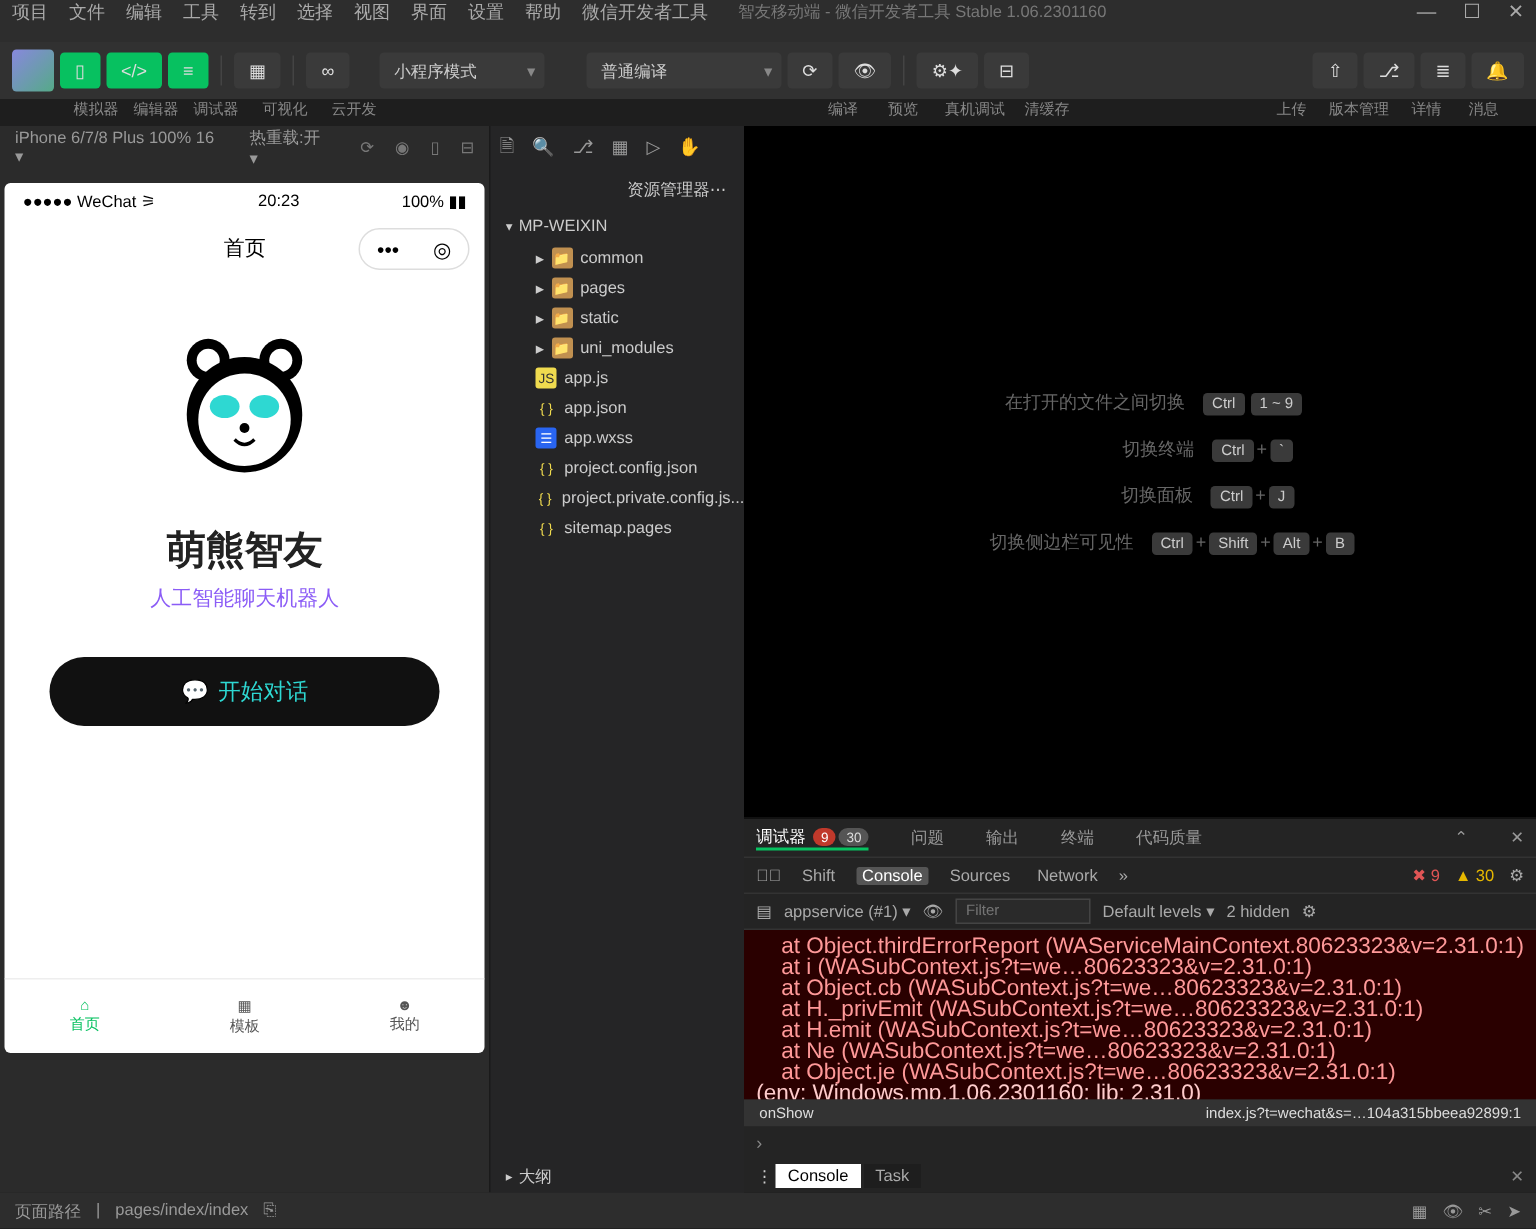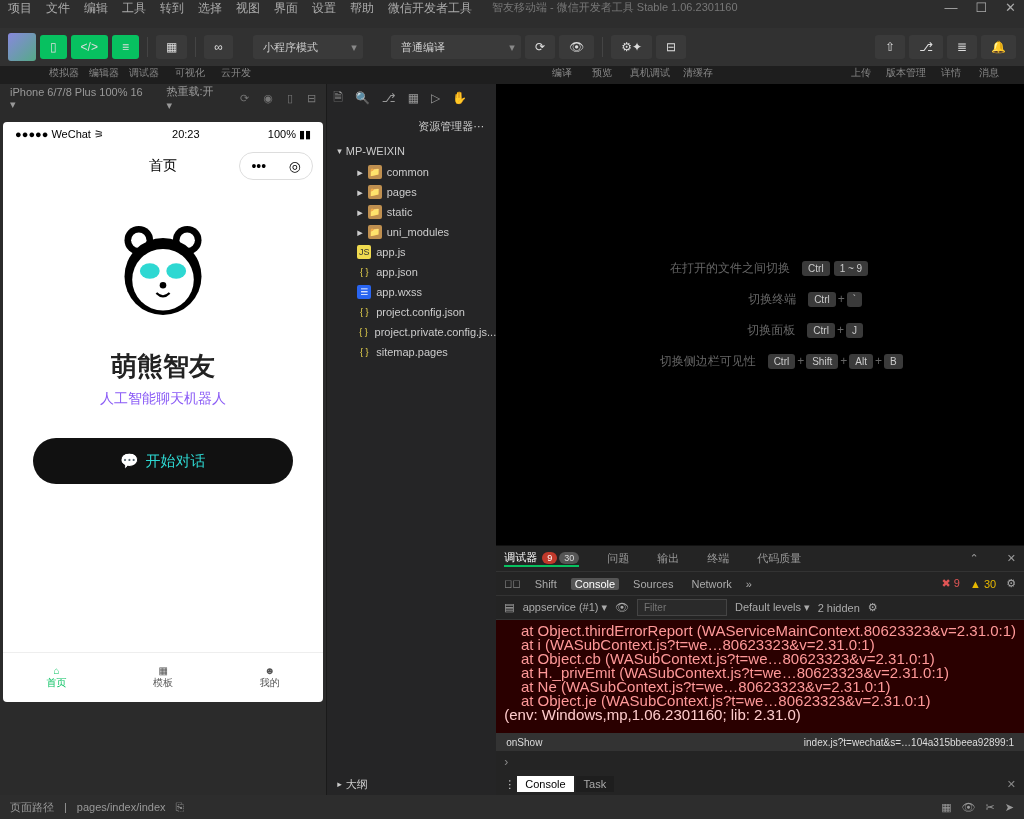--- a/index.html
+++ b/index.html
@@ -319,20 +319,21 @@
         <input placeholder="Filter" style="">
         <span><span>Default levels</span> ▾</span>
         <span>2 hidden</span>
         <span>⚙</span>
       </div>
       <div class="console">
         <div class="ln">&nbsp;&nbsp;&nbsp;&nbsp;<span>at Object.thirdErrorReport (WAServiceMainContext.80623323&amp;v=2.31.0:1)</span></div>
         <div class="ln">&nbsp;&nbsp;&nbsp;&nbsp;<span>at i (WASubContext.js?t=we…80623323&amp;v=2.31.0:1)</span></div>
         <div class="ln">&nbsp;&nbsp;&nbsp;&nbsp;<span>at Object.cb (WASubContext.js?t=we…80623323&amp;v=2.31.0:1)</span></div>
         <div class="ln">&nbsp;&nbsp;&nbsp;&nbsp;<span>at H._privEmit (WASubContext.js?t=we…80623323&amp;v=2.31.0:1)</span></div>
+        <div class="ln">&nbsp;&nbsp;&nbsp;&nbsp;<span>at H.emit (WASubContext.js?t=we…80623323&amp;v=2.31.0:1)</span></div>
         <div class="ln">&nbsp;&nbsp;&nbsp;&nbsp;<span>at Ne (WASubContext.js?t=we…80623323&amp;v=2.31.0:1)</span></div>
         <div class="ln">&nbsp;&nbsp;&nbsp;&nbsp;<span>at Object.je (WASubContext.js?t=we…80623323&amp;v=2.31.0:1)</span></div>
         <div class="ln env"><span>(env: Windows,mp,1.06.2301160; lib: 2.31.0)</span></div>
       </div>
       <div class="onshow">
         <span>onShow</span>
         <span class="link">index.js?t=wechat&amp;s=…104a315bbeea92899:1</span>
       </div>
       <div class="prompt">›</div>
       <div class="btabs">

